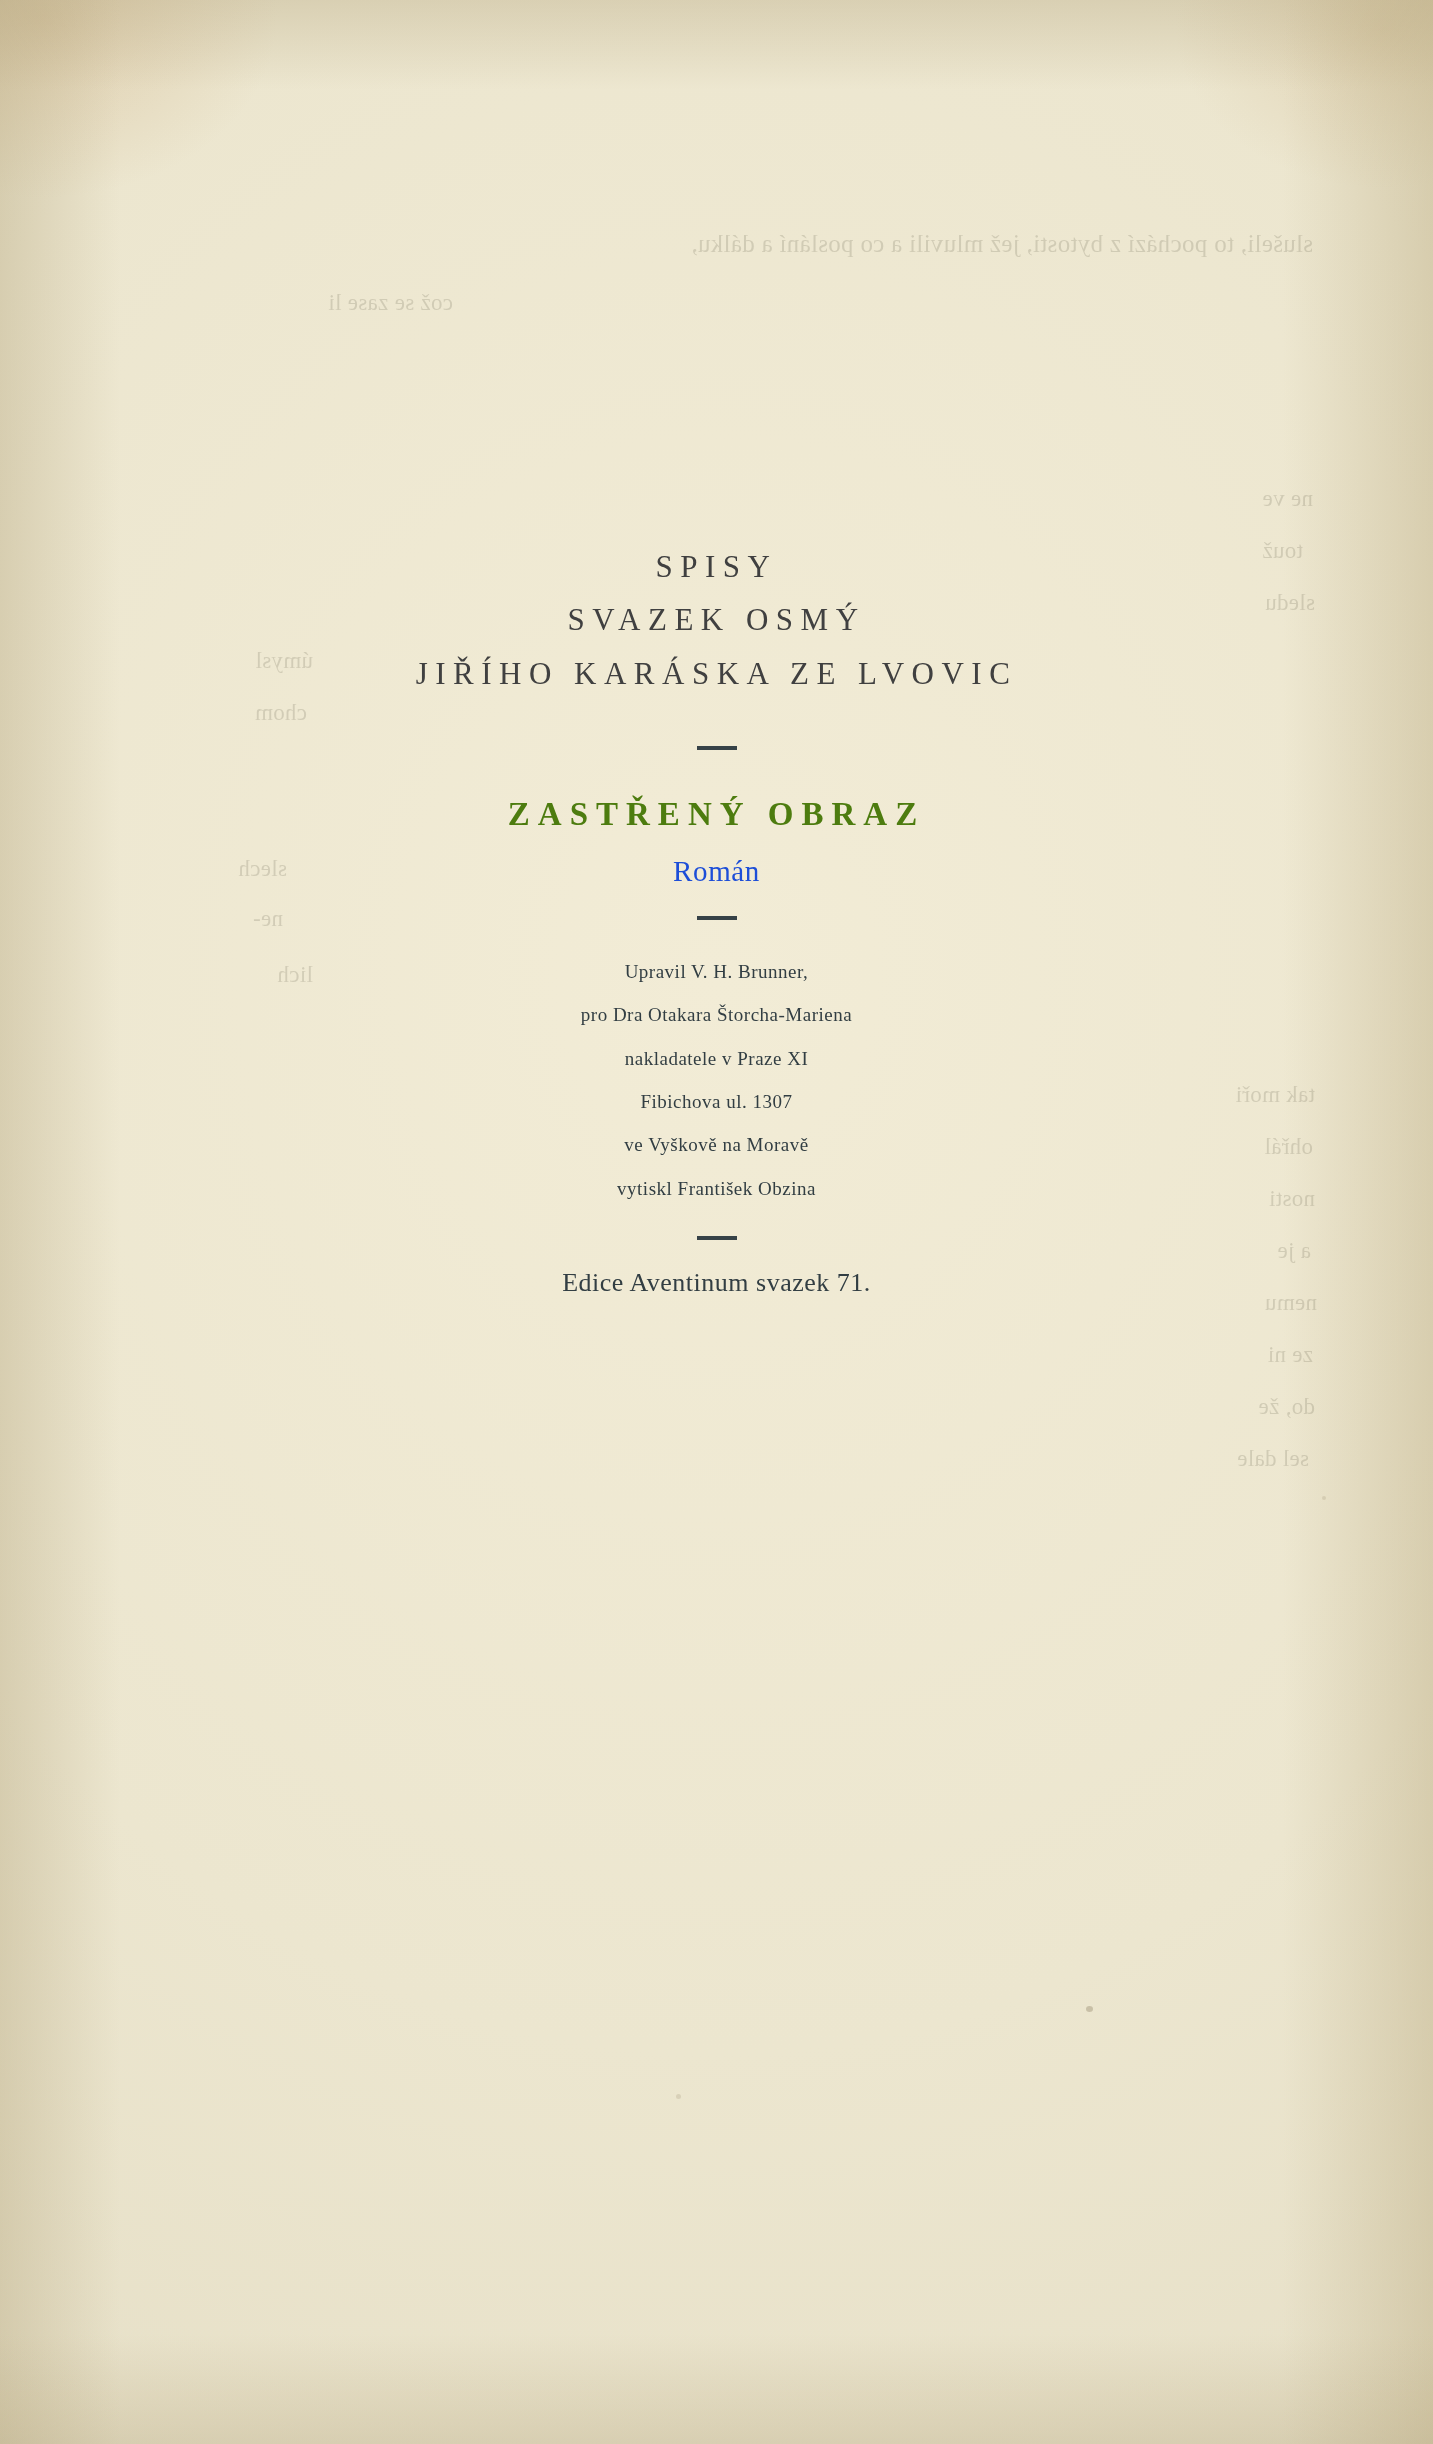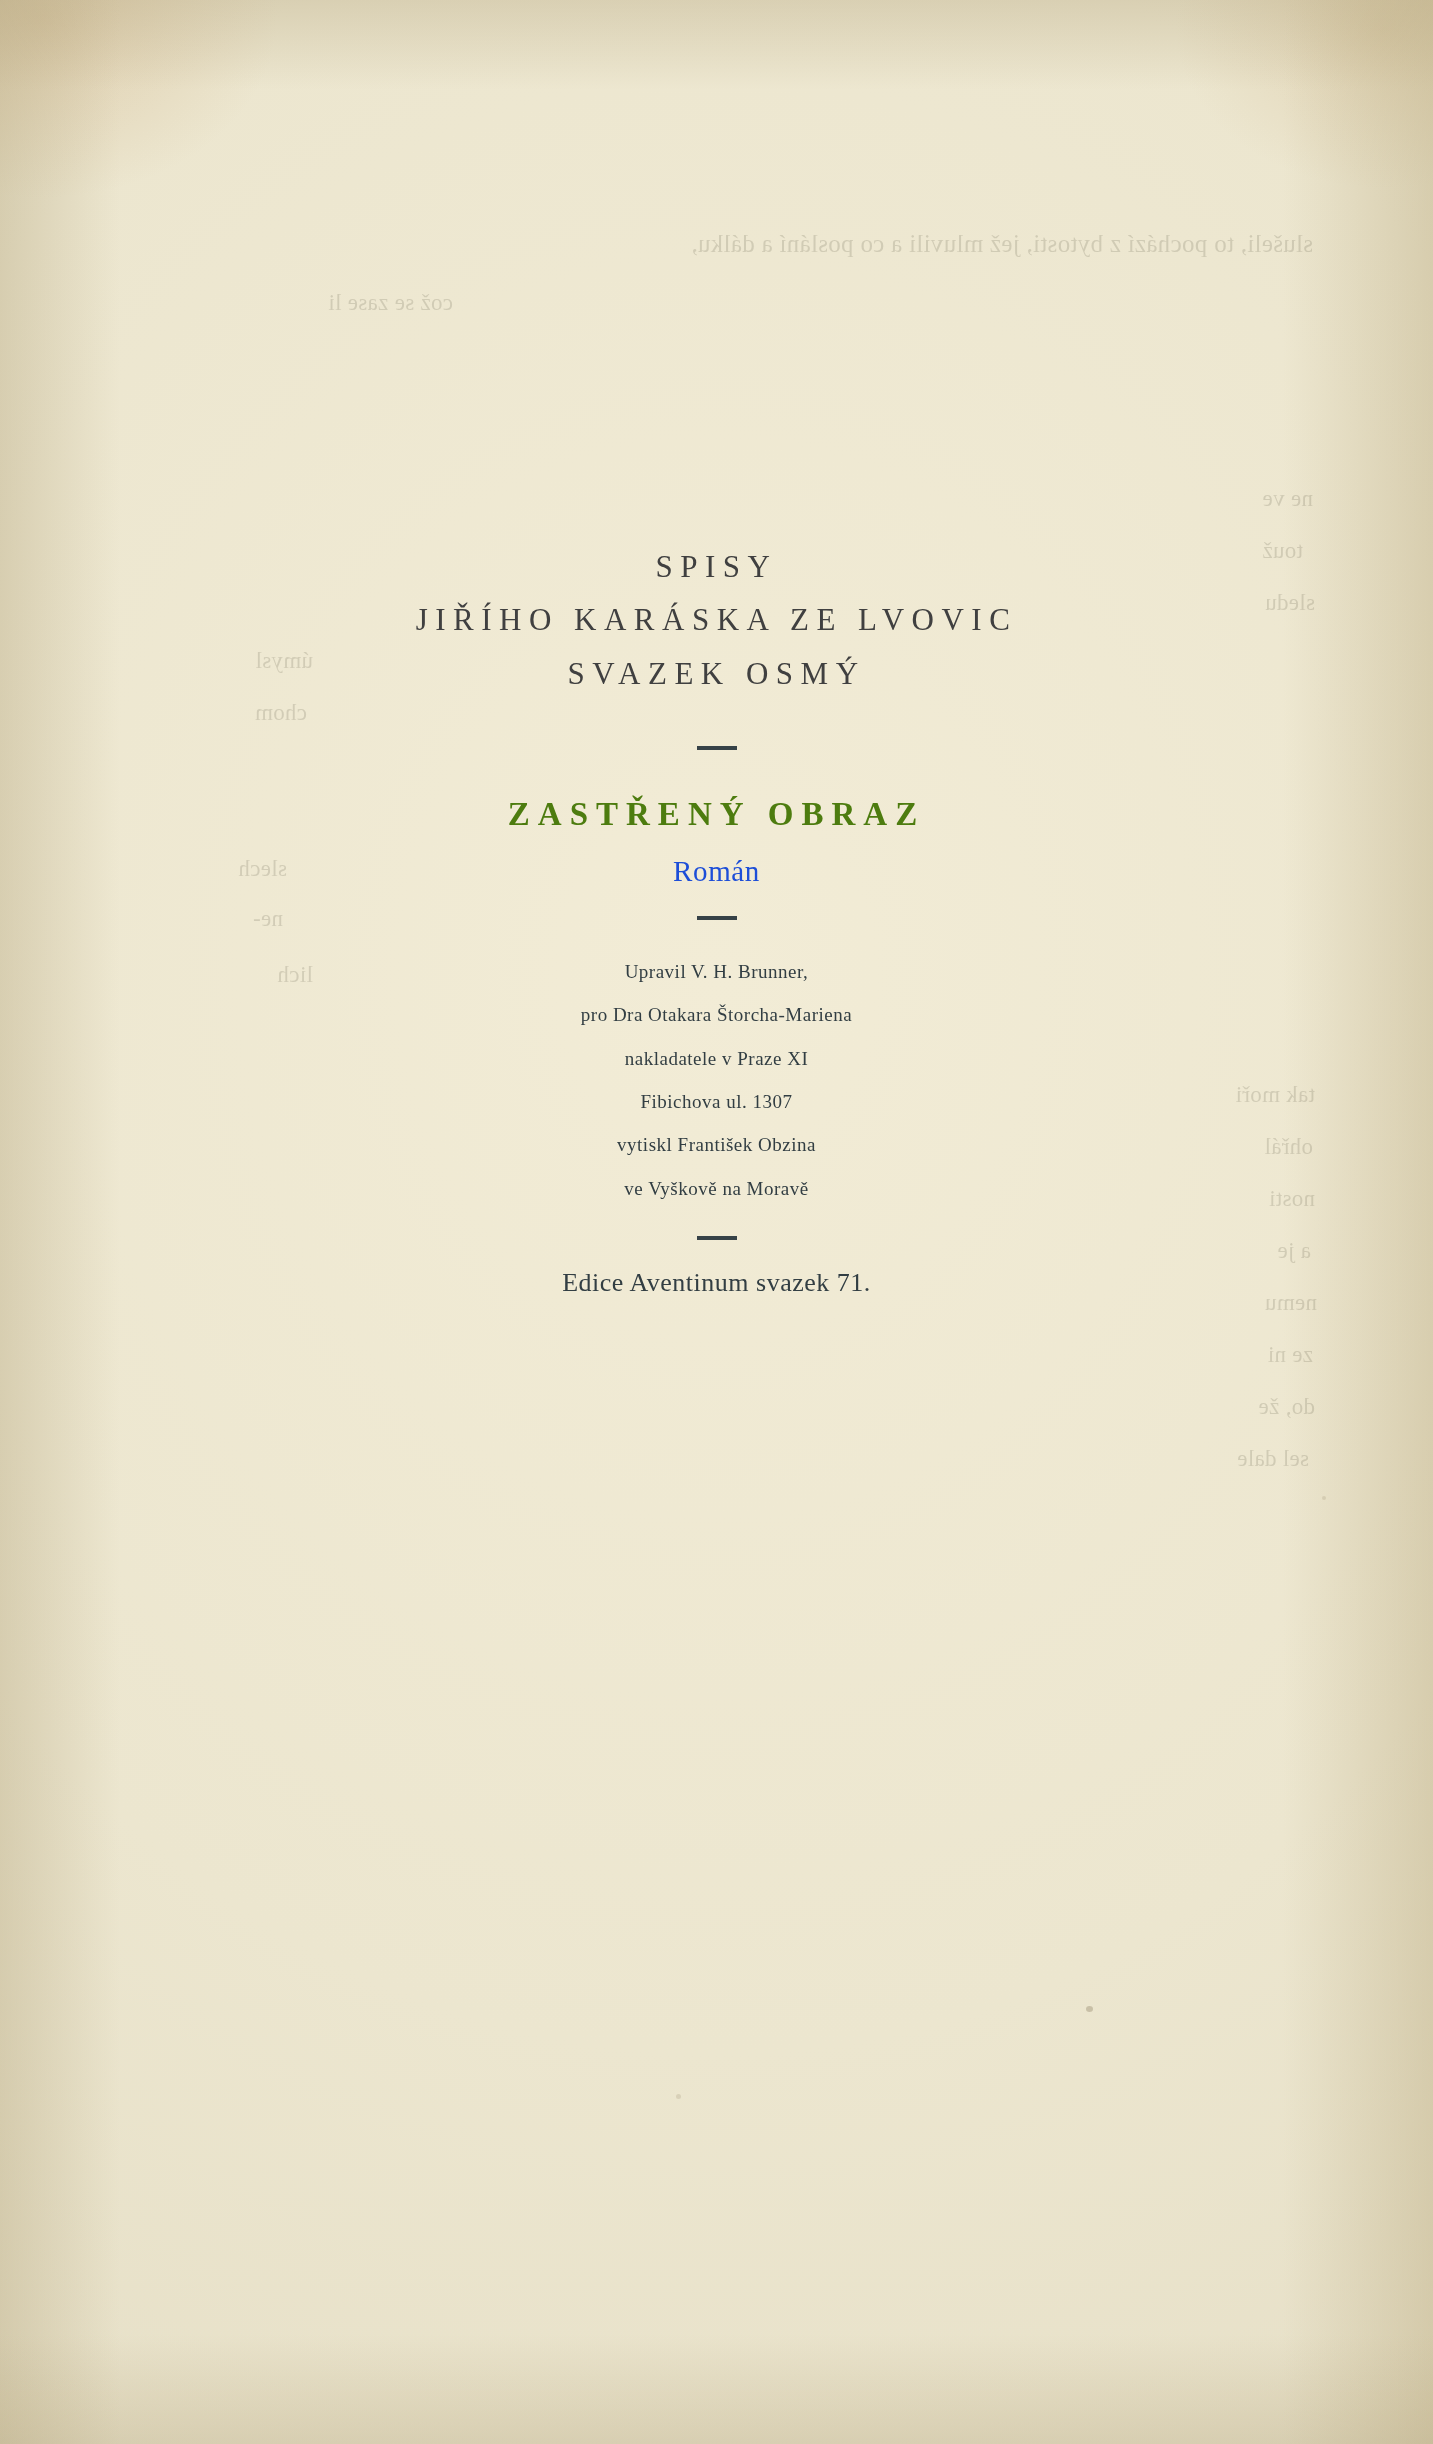--- a/index.html
+++ b/index.html
@@ -165,37 +165,37 @@
 </div>
 
 <div class="speck" style="left:1086px; top:2006px; width:7px; height:6px;"></div>
 <div class="speck" style="left:676px; top:2094px; width:5px; height:5px; opacity:0.55;"></div>
 <div class="speck" style="left:1322px; top:1496px; width:4px; height:4px; opacity:0.5;"></div>
 
 <main class="titlepage">
 
   <div class="series-block">
     <div class="series-line">SPISY</div>
+    <div class="series-line">SVAZEK OSMÝ</div>
     <div class="series-line">JIŘÍHO KARÁSKA ZE LVOVIC</div>
-    <div class="series-line">SVAZEK OSMÝ</div>
   </div>
 
   <hr class="rule rule-1">
 
   <h1 class="book-title">ZASTŘENÝ OBRAZ</h1>
   <div class="book-subtitle">Román</div>
 
   <hr class="rule rule-2">
 
   <div class="imprint-block">
     <div class="imprint-line">Upravil V. H. Brunner,</div>
     <div class="imprint-line">pro Dra Otakara Štorcha-Mariena</div>
     <div class="imprint-line">nakladatele v Praze XI</div>
     <div class="imprint-line">Fibichova ul. 1307</div>
+    <div class="imprint-line">ve Vyškově na Moravě</div>
     <div class="imprint-line">vytiskl František Obzina</div>
-    <div class="imprint-line">ve Vyškově na Moravě</div>
   </div>
 
   <hr class="rule rule-3">
 
   <div class="edition-line">Edice Aventinum svazek 71.</div>
 
 </main>
 
 </body></html>

